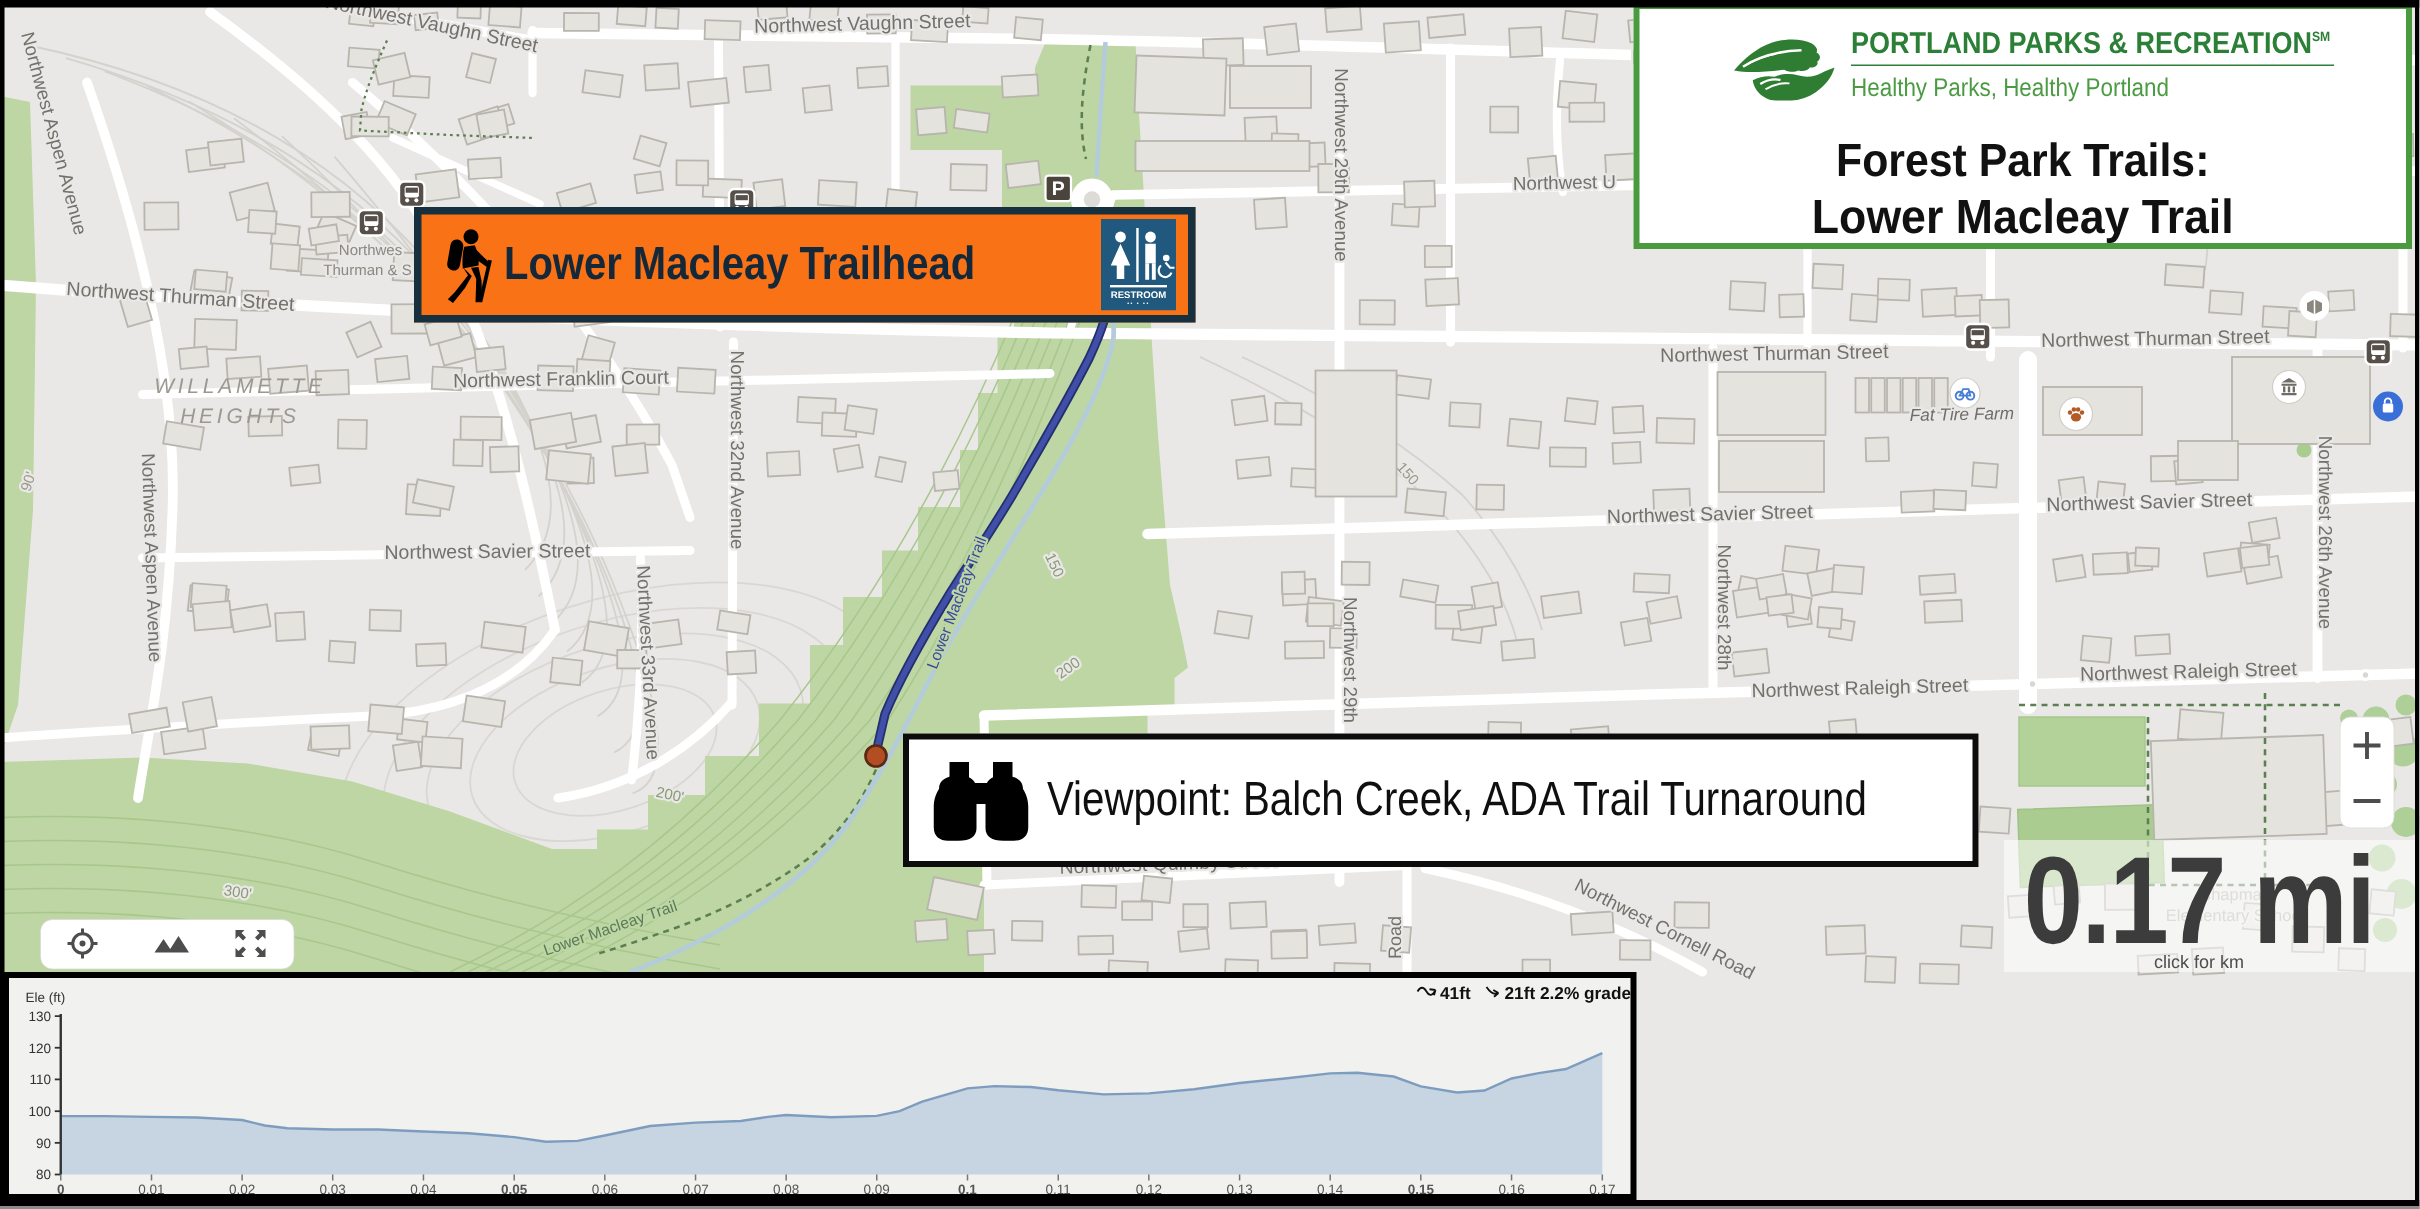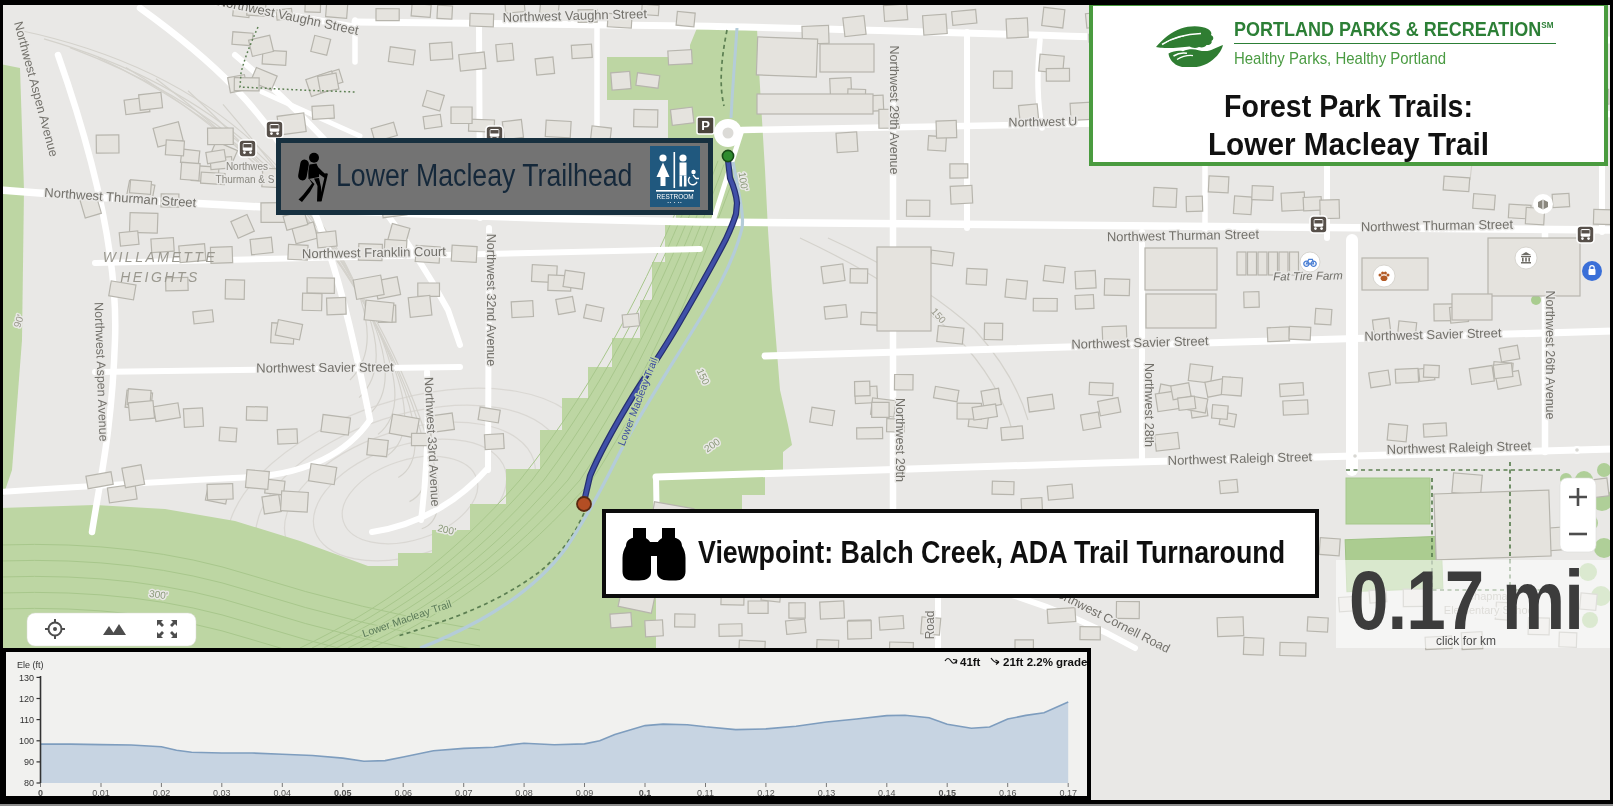--- a/index.html
+++ b/index.html
@@ -588,21 +588,21 @@
           <path d="M21,34.5 C 26,31.5 32,30 37,30.6" stroke="#fff" stroke-width="1.3" fill="none"></path>
         </svg></div>
  <div style="position:absolute;left:141px;top:12px;width:340px;">
   <div style="font-size:20px;font-weight:bold;color:#2c7f36;white-space:nowrap;transform:scaleX(0.90);transform-origin:left;">PORTLAND PARKS &amp; RECREATION<span style="font-size:9px;vertical-align:super;">SM</span></div>
   <div style="border-top:1.4px solid #2c7f36;margin-top:2px;width:322px;"></div>
   <div style="font-size:17px;color:#4a9b42;margin-top:5px;white-space:nowrap;transform:scaleX(0.88);transform-origin:left;">Healthy Parks, Healthy Portland</div>
  </div>
  <div style="position:absolute;left:0;top:83px;width:511px;text-align:center;font-size:31px;font-weight:bold;color:#111;white-space:nowrap;transform:scaleX(0.92);">Forest Park Trails:</div>
  <div style="position:absolute;left:0;top:120px;width:511px;text-align:center;font-size:32px;font-weight:bold;color:#111;white-space:nowrap;transform:scaleX(0.93);">Lower Macleay Trail</div>
 </div>
-<div style="position:absolute;left:276px;top:138px;width:437px;height:77px;background:#737373;border:5px solid #17303f;box-sizing:border-box;">
+<div style="position:absolute;left:276px;top:138px;width:521px;height:77px;background:#f97316;border:5px solid #17303f;box-sizing:border-box;font-weight:bold;">
  <div style="position:absolute;left:15px;top:9px;line-height:0;"><svg width="32" height="50" viewBox="0 0 32 50">
           <circle cx="18" cy="5.8" r="5" fill="#000"></circle>
           <path d="M13.5,12.5 L20.5,11.5 C22.5,16 23.5,20 23,25 L12.5,27 C12,21 12.5,16 13.5,12.5 Z" fill="#000"></path>
           <rect x="3.2" y="7.5" width="8.6" height="21" rx="4.3" fill="#000" transform="rotate(10 7.5 18)"></rect>
           <path d="M12.5,26 L16,31.5 L7,43 L2.5,47.5 L6,50 L14,40 L18.5,32 Z" fill="#000"></path>
           <path d="M18,26.5 L21.5,34 L21,49.5 L25.5,49.5 L25,35 L23,26 Z" fill="#000"></path>
           <path d="M20.5,13.5 L27,20 L30.5,23 L28.5,26 L23,22 L19,17.5 Z" fill="#000"></path>
           <rect x="26.3" y="21" width="2.5" height="28" fill="#000" transform="rotate(13 27.5 35)"></rect>
         </svg></div>
  <div style="position:absolute;left:55px;top:15px;font-size:31px;color:#15283a;white-space:nowrap;transform:scaleX(0.86);transform-origin:left;">Lower Macleay Trailhead</div>
@@ -616,21 +616,21 @@
           <rect x="29.5" y="29.5" width="2.6" height="11" fill="#fff"></rect>
           <rect x="33.9" y="29.5" width="2.6" height="11" fill="#fff"></rect>
           <circle cx="43.5" cy="26" r="2.2" fill="#fff"></circle>
           <path d="M40,31 a4.4,4.4 0 1 0 7,4.8" stroke="#fff" stroke-width="1.4" fill="none"></path>
           <path d="M43,29 l3,3.5 h3" stroke="#fff" stroke-width="1.4" fill="none"></path>
           <rect x="6" y="44" width="38" height="1.6" fill="#fff"></rect>
           <text x="25" y="52.5" font-size="6.4" fill="#fff" text-anchor="middle" font-family="'Liberation Sans',sans-serif">RESTROOM</text>
           <text x="25" y="57.5" font-size="3.5" fill="#fff" text-anchor="middle" letter-spacing="1">•• • ••</text>
         </svg></div>
 </div>
-<div style="position:absolute;left:602px;top:509px;width:717px;height:89px;background:#fff;border:4px solid #0c0c0c;box-sizing:border-box;font-weight:bold;">
+<div style="position:absolute;left:602px;top:489px;width:717px;height:89px;background:#fff;border:4px solid #0c0c0c;box-sizing:border-box;">
  <div style="position:absolute;left:12px;top:14px;line-height:0;"><svg width="72" height="54" viewBox="0 0 72 54">
           <rect x="15" y="1" width="13" height="12" fill="#000"></rect>
           <rect x="44" y="1" width="13" height="12" fill="#000"></rect>
           <path d="M8,19 C8,13 13,10 21.5,10 C29.5,10 33,14 33,19 L33,45 C33,50.5 29,53.5 21,53.5 L14,53.5 C8.5,53.5 4.5,50.5 4.5,44.5 L4.5,31 C4.5,26 6,22 8,19 Z" fill="#000"></path>
           <path d="M64,19 C64,13 59,10 50.5,10 C42.5,10 39,14 39,19 L39,45 C39,50.5 43,53.5 51,53.5 L58,53.5 C63.5,53.5 67.5,50.5 67.5,44.5 L67.5,31 C67.5,26 66,22 64,19 Z" fill="#000"></path>
           <rect x="30" y="15" width="12" height="14" fill="#000"></rect>
         </svg></div>
  <div style="position:absolute;left:92px;top:21px;font-size:32px;color:#0f0f0f;white-space:nowrap;transform:scaleX(0.838);transform-origin:left;">Viewpoint: Balch Creek, ADA Trail Turnaround</div>
 </div>
 <div style="position:absolute;left:2px;top:648px;width:1089px;height:152px;background:#f1f1ef;border:4px solid #000;box-sizing:border-box;line-height:0;"><svg width="1081" height="144" viewBox="6 652 1081 144" font-family="'Liberation Sans',sans-serif">

